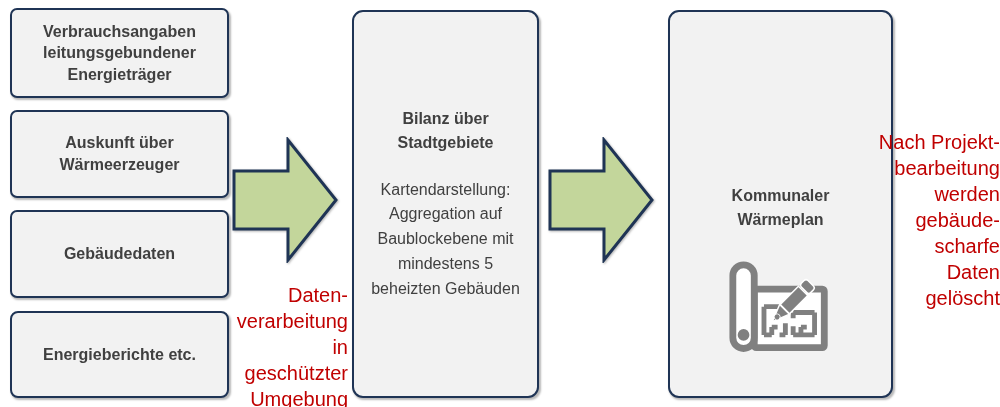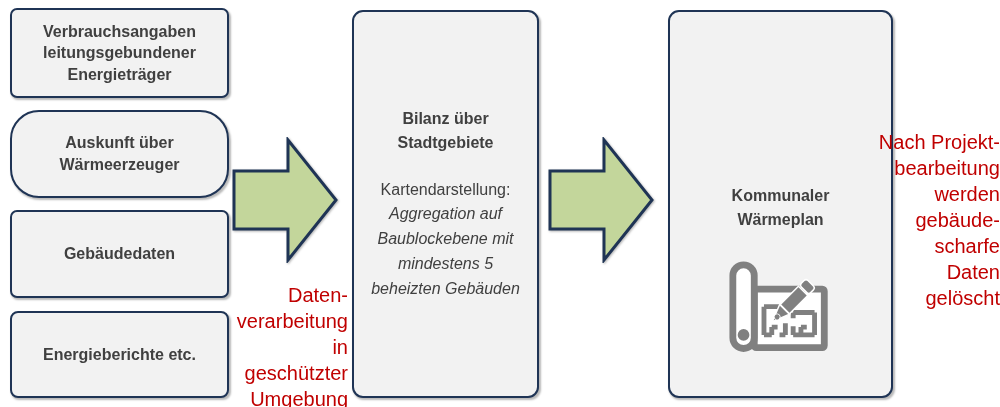--- a/index.html
+++ b/index.html
@@ -57,21 +57,21 @@
     width: 225px;
     padding-top: 172px;
   }
   .panel-title {
     font-weight: bold;
     white-space: pre-line;
     line-height: 1.5;
   }
   .mid-title { margin-bottom: 23px; }
   .map-heading { font-weight: normal; }
-  .map-text { font-weight: normal; font-style: italic; }
+  .map-text { font-weight: normal; }
   .flow-arrow {
     position: absolute;
     top: 137px;
     filter: drop-shadow(1px 1.5px 1px rgba(0,0,0,0.3));
   }
   .note {
     position: absolute;
     color: #c00000;
     font-size: 20px;
     line-height: 26px;
@@ -83,21 +83,21 @@
   .plan-icon-wrap { margin-top: 28px; }
 </style>
 </head>
 <body>
 
 <div class="canvas">
 
   <div class="src-box" style="top:8px; height:90px;">
     <span>Verbrauchsangaben leitungsgebundener Energieträger</span>
   </div>
-  <div class="src-box" style="top:110px; height:88px;border-radius:29px;">
+  <div class="src-box" style="top:110px; height:88px;">
     <span>Auskunft über Wärmeerzeuger</span>
   </div>
   <div class="src-box" style="top:210px; height:88px;">
     <span>Gebäudedaten</span>
   </div>
   <div class="src-box" style="top:311px; height:87px;border-radius:8px;">
     <span>Energieberichte etc.</span>
   </div>
 
   <svg class="flow-arrow" style="left:232px;" width="107" height="126" viewBox="0 0 107 126">

